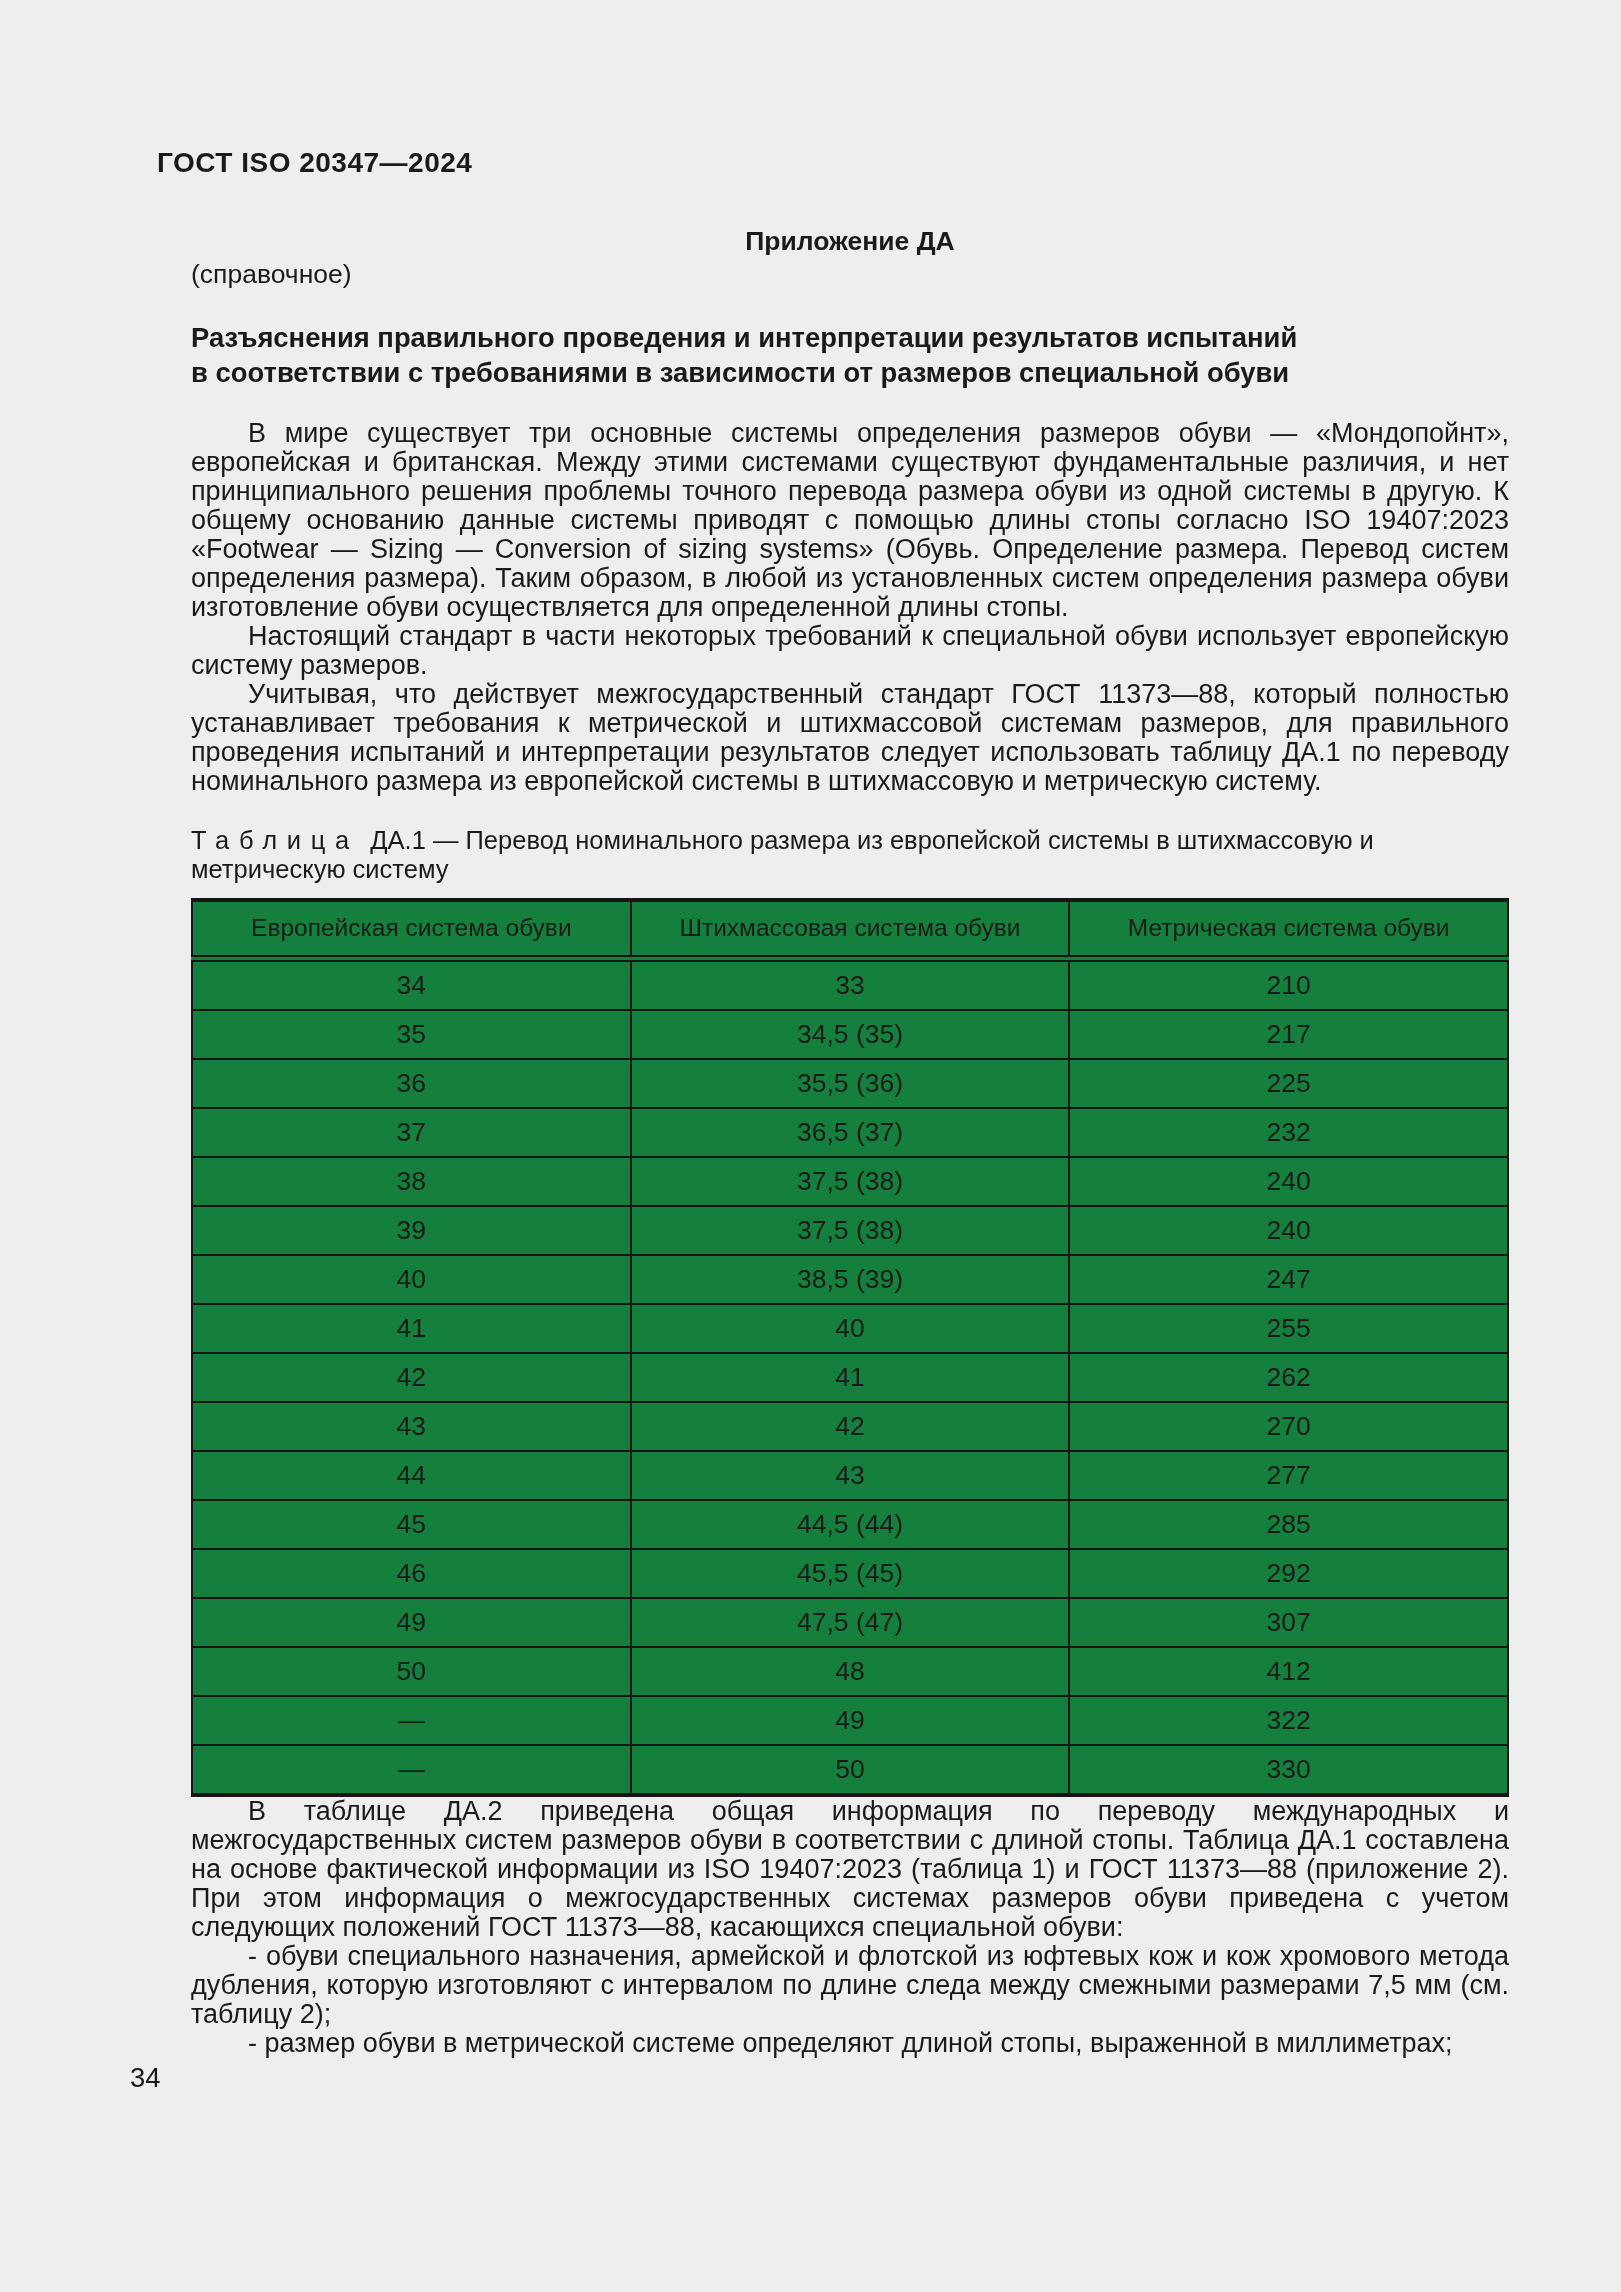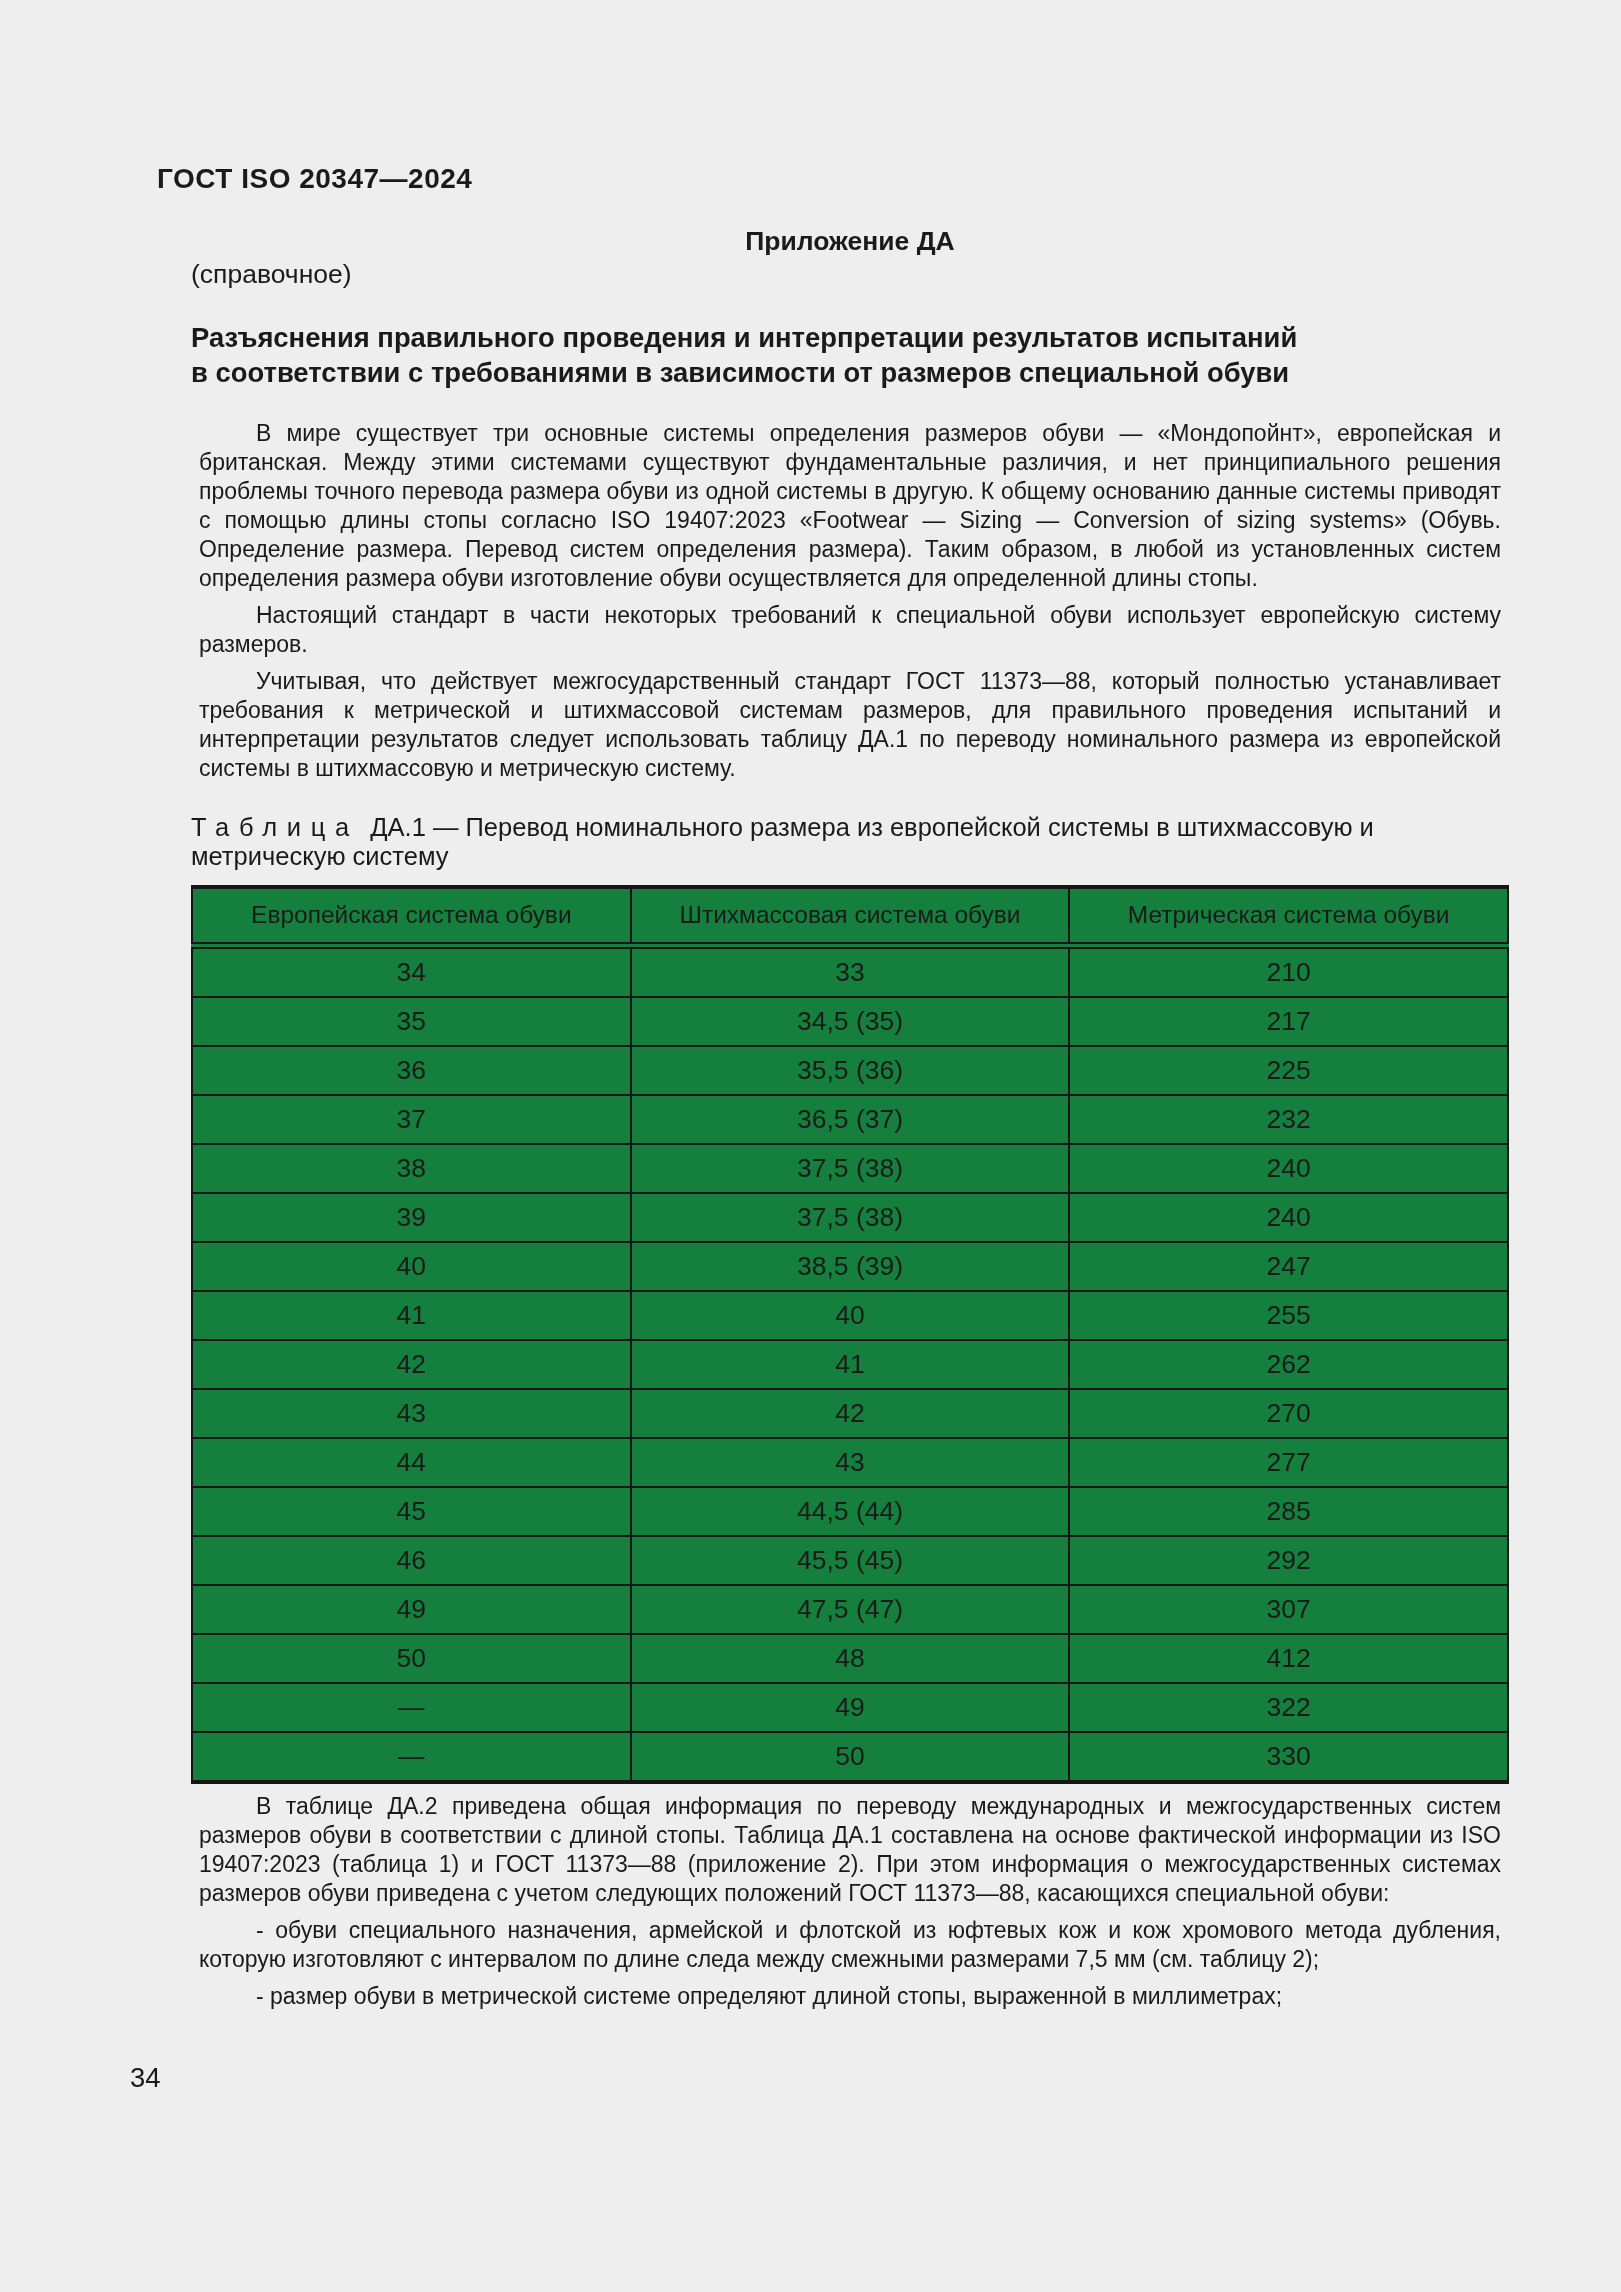--- a/index.html
+++ b/index.html
@@ -12,21 +12,21 @@
   .page {
     position: relative;
     width: 1621px;
     height: 2293px;
     background: #eeeeee;
     overflow: hidden;
   }
   .doc-code {
     position: absolute;
     left: 157px;
-    top: 163px;
+    top: 147px;
     font-size: 28px;
     font-weight: bold;
     letter-spacing: 0.5px;
   }
   .content {
     position: absolute;
     left: 191px;
     top: 0;
     width: 1318px;
   }
@@ -43,22 +43,22 @@
     margin-bottom: 29px;
   }
   .appendix-title {
     text-align: left;
     font-size: 27.4px;
     font-weight: bold;
     line-height: 35px;
     margin-bottom: 29px;
   }
   p.body-p {
-    margin: 8px;
-    font-size: 23px;
+    margin: 0;
+    font-size: 27px;
     line-height: 29px;
     text-align: justify;
     text-indent: 57px;
   }
   p.table-caption {
     margin: 30px 0 13.7px 0;
     font-size: 25.5px;
     line-height: 29px;
     text-align: left;
     text-indent: 0;

